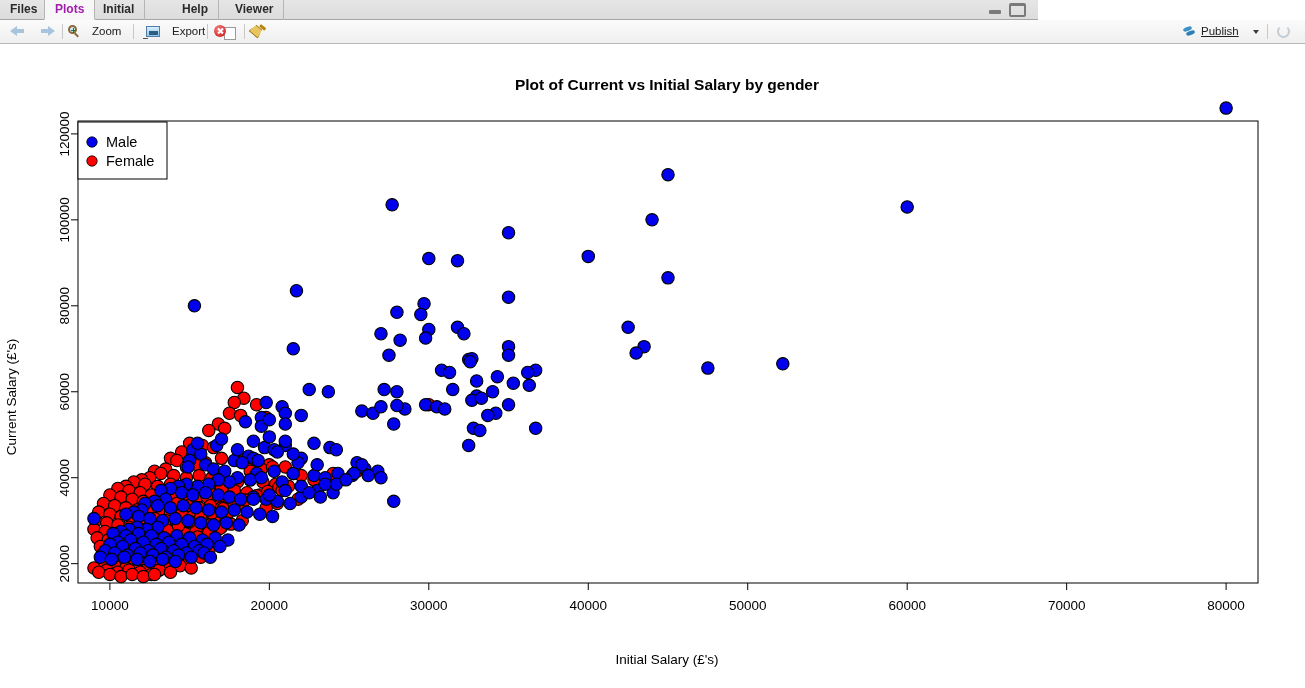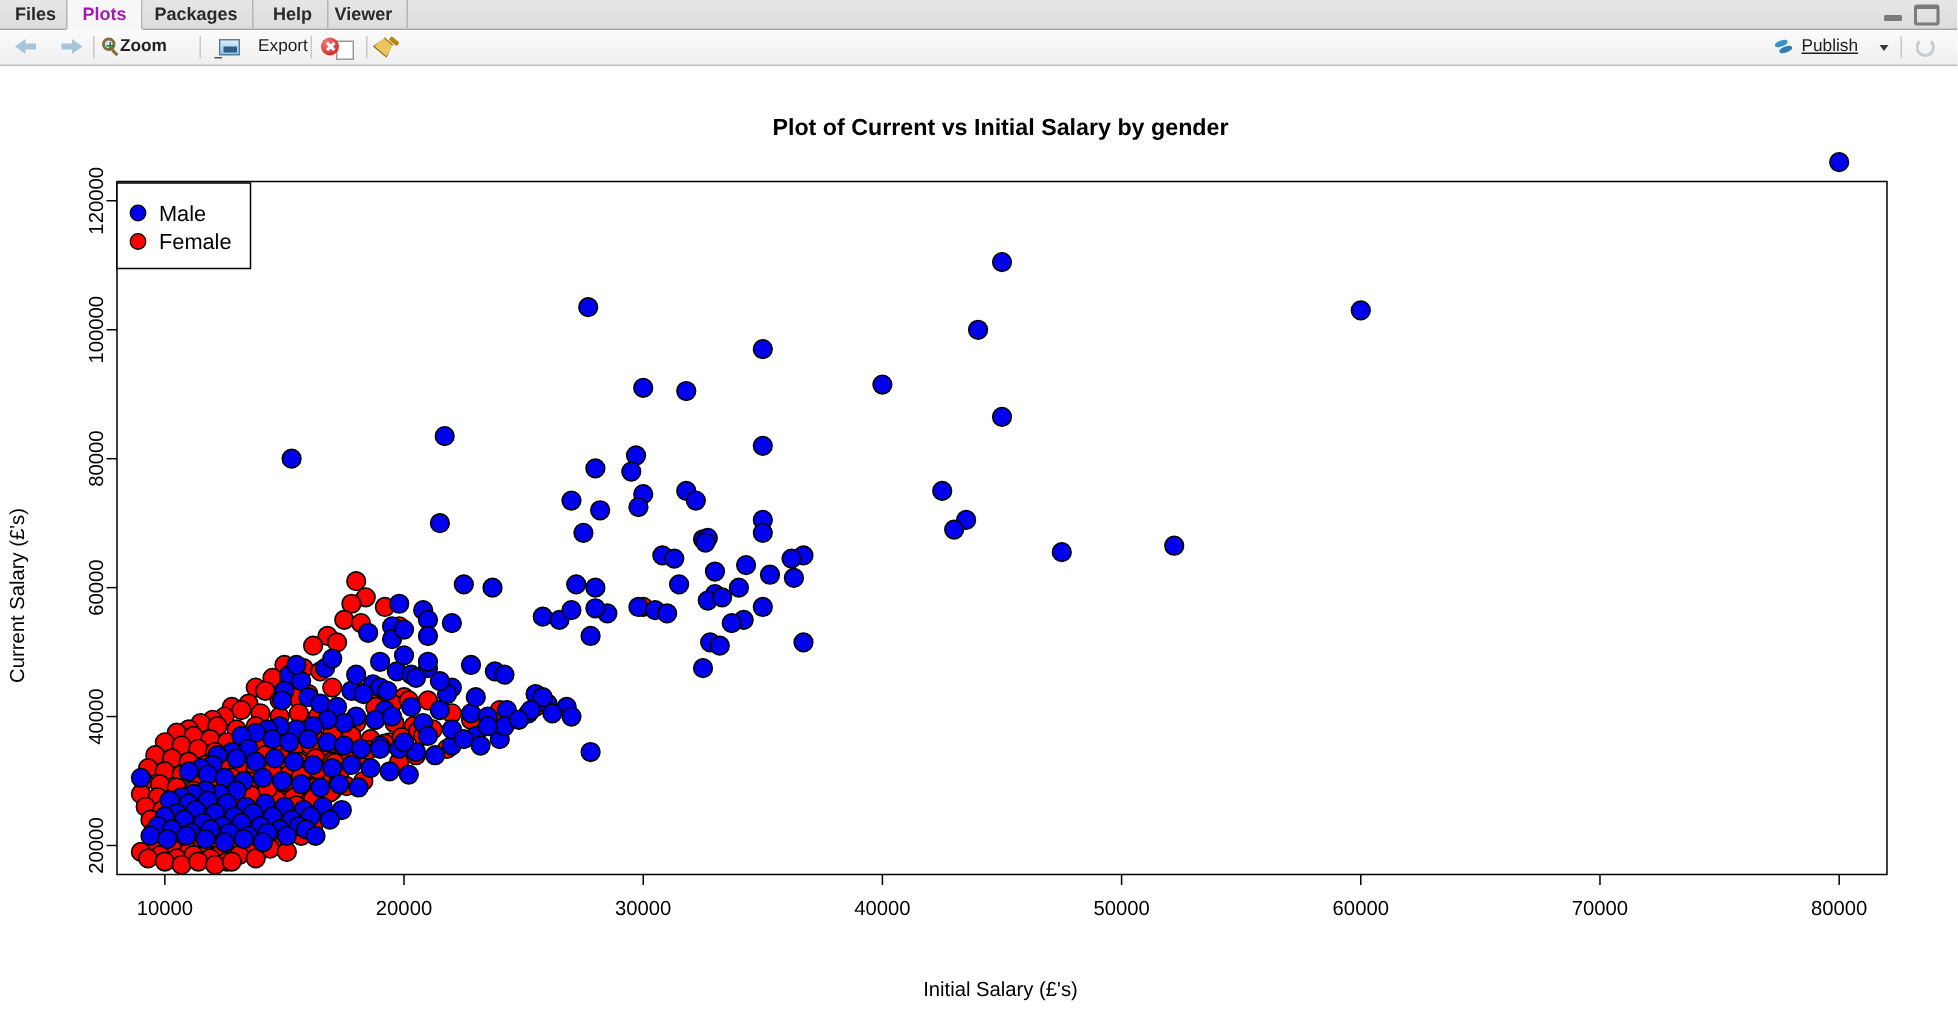--- a/index.html
+++ b/index.html
@@ -8,21 +8,21 @@
     background:#ffffff;
     font-family:"Liberation Sans", sans-serif;
     overflow:hidden;
     -webkit-font-smoothing:antialiased;
   }
 
   
   #app{position:relative;width:1305px;height:688px;}
 
   #tabbar{
-    position:absolute;left:0;top:0;width:1305px;height:20px;
+    position:absolute;left:0;top:0;width:1038px;height:20px;
     background:linear-gradient(to bottom,#e6e6e6 0%,#dcdcdc 100%);
     border-bottom:1px solid #a6a6a6;
     box-sizing:border-box;
   }
   .tab{
     position:absolute;top:0;height:20px;line-height:19px;
     font-size:12px;font-weight:bold;color:#2a2a2a;
     padding:0 10px;box-sizing:border-box;
     border-right:1px solid #b5b5b5;
     cursor:default;white-space:nowrap;
@@ -86,23 +86,23 @@
   #plotsvg{display:block;}
 </style>
 </head>
 <body>
 
 <div id="app">
 
   <div id="tabbar">
     <div class="tab" id="tab0" style="left:0px;">Files</div>
     <div class="tab active" id="tab1" style="left:44px;">Plots</div>
-    <div class="tab" id="tab2" style="left:93px;">Packages</div>
+    <div class="tab" id="tab2" style="left:93px;">Initial</div>
     <div class="tab" id="tab3" style="left:172px;text-align:right;">Help</div>
-    <div class="tab" id="tab4" style="left:213px;">Viewer</div>
+    <div class="tab" id="tab4" style="left:225px;">Viewer</div>
 
     <div id="wincontrols">
       <div class="wc wc-min">
           <i></i>
         </div>
       <div class="wc wc-max"></div>
     </div>
   </div>
 
   <div id="toolbar">
@@ -115,21 +115,21 @@
       <span class="arrow right-tail" style="left:5px;"></span>
     </div>
 
     <div class="tb-sep" style="left:62px;"></div>
 
     <div class="tb-item" style="left:68px;">
       <span class="mag">
           <i></i>
           <i class="v"></i>
         </span>
-      <span style="margin-left:12px;font-weight:bold;">Zoom</span>
+      <span style="margin-left:24px;">Zoom</span>
     </div>
 
     <div class="tb-sep" style="left:133px;"></div>
 
     <div class="tb-item" style="left:140px;">
       <span class="expicon" style="left:6px;">
           <i class="expdash"></i>
         </span>
       <span style="margin-left:32px;">Export</span>
       <span class="caret" style="left:81px;"></span>

